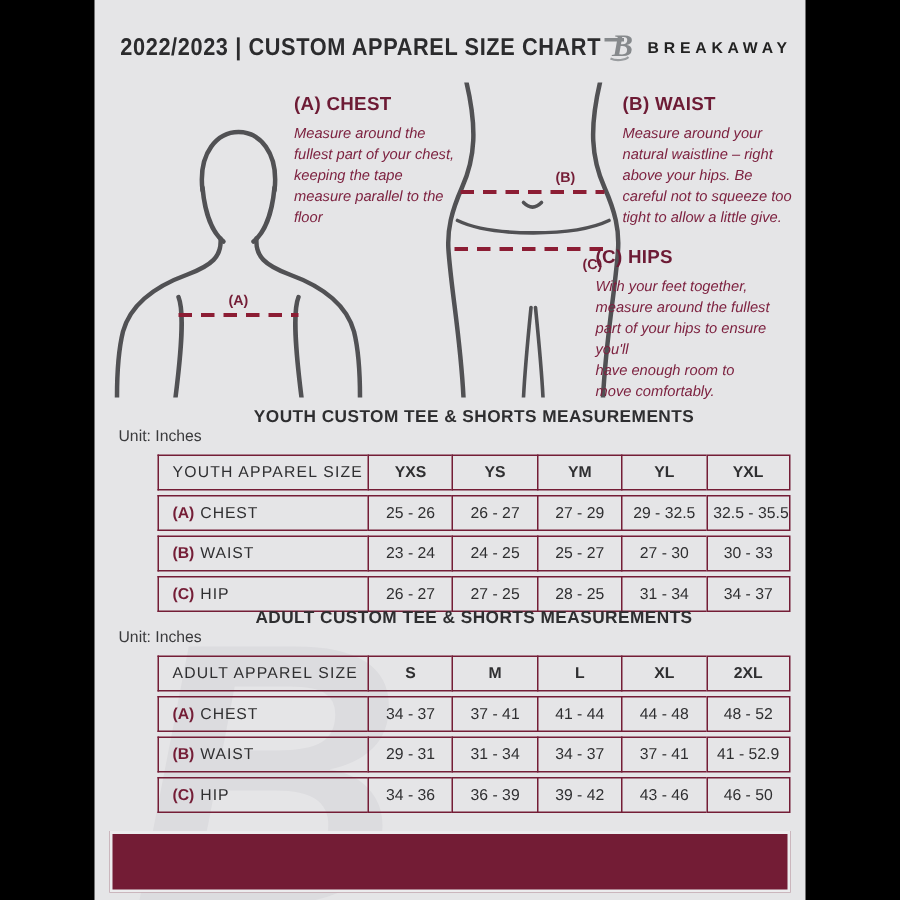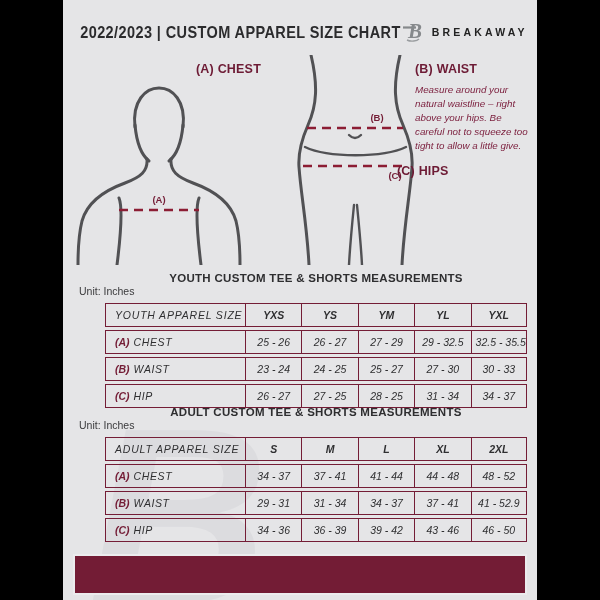--- a/index.html
+++ b/index.html
@@ -35,21 +35,21 @@
   
   .tbl-section { position:absolute; left:16px; width:100%; z-index:2; }
   .sec-youth { top:272px; }
   .sec-adult { top:406px; }
   .tbl-title { text-align:center; font-size:11.5px; font-weight:bold; color:#2e2e30; letter-spacing:.3px; margin:0; }
   .tbl-unit  { font-size:10.5px; color:#3a3a3c; margin:1px 0 3px 0; }
   table.size { border-collapse:separate; border-spacing:0 3px; margin-left:26px; width:422px; table-layout:fixed; }
   table.size th, table.size td {
     border-top:1.5px solid #741d36; border-bottom:1.5px solid #741d36;
     height:20px; padding:1px 4px; font-size:10.5px; color:#2f2f31;
-    text-align:center; overflow:hidden; white-space:nowrap;font-style:italic;
+    text-align:center; overflow:hidden; white-space:nowrap;
   }
   table.size th:first-child, table.size td:first-child {
     border-left:1.5px solid #741d36; text-align:left; padding-left:9px;
   }
   table.size th:last-child, table.size td:last-child { border-right:1.5px solid #741d36; }
   table.size th + th, table.size td + td { border-left:1.5px solid #741d36; }
   th.size-head { font-weight:bold; font-size:11px; }
   th.lbl-head  { font-weight:normal; font-size:10.5px; letter-spacing:.8px; }
   .row-key { color:#741d36; font-weight:bold; margin-right:4px; }
   .row-name { letter-spacing:.6px; }
@@ -116,27 +116,30 @@
       </g>
       <path d="M 14 73 H 110" stroke="#8c1d34" stroke-width="2.6" stroke-dasharray="9 6"></path>
       <path d="M 10 111 H 112" stroke="#8c1d34" stroke-width="2.6" stroke-dasharray="9 6"></path>
       <text class="diag-label" x="84" y="66" text-anchor="middle">(B)</text>
       <text class="diag-label" x="102" y="124" text-anchor="middle">(C)</text>
     </svg>
   </div>
 
   <div class="inst inst-chest">
     <h3>(A) CHEST</h3>
+    <p>Measure around the fullest part of your chest, keeping the tape measure parallel to the floor</p>
   </div>
   <div class="inst inst-waist">
     <h3>(B) WAIST</h3>
     <p>Measure around your natural waistline – right above your hips. Be careful not to squeeze too tight to allow a little give.</p>
   </div>
   <div class="inst inst-hips">
     <h3>(C) HIPS</h3>
+    <p>With your feet together, measure around the fullest part of your hips to ensure you'll
+have enough room to move comfortably.</p>
   </div>
 
   <div class="tbl-section sec-youth">
     <p class="tbl-title">YOUTH CUSTOM TEE &amp; SHORTS MEASUREMENTS</p>
     <p class="tbl-unit">Unit: Inches</p>
     <table class="size">
       <colgroup>
           <col class="c-label">
           <col class="c-val">
           <col class="c-val">

